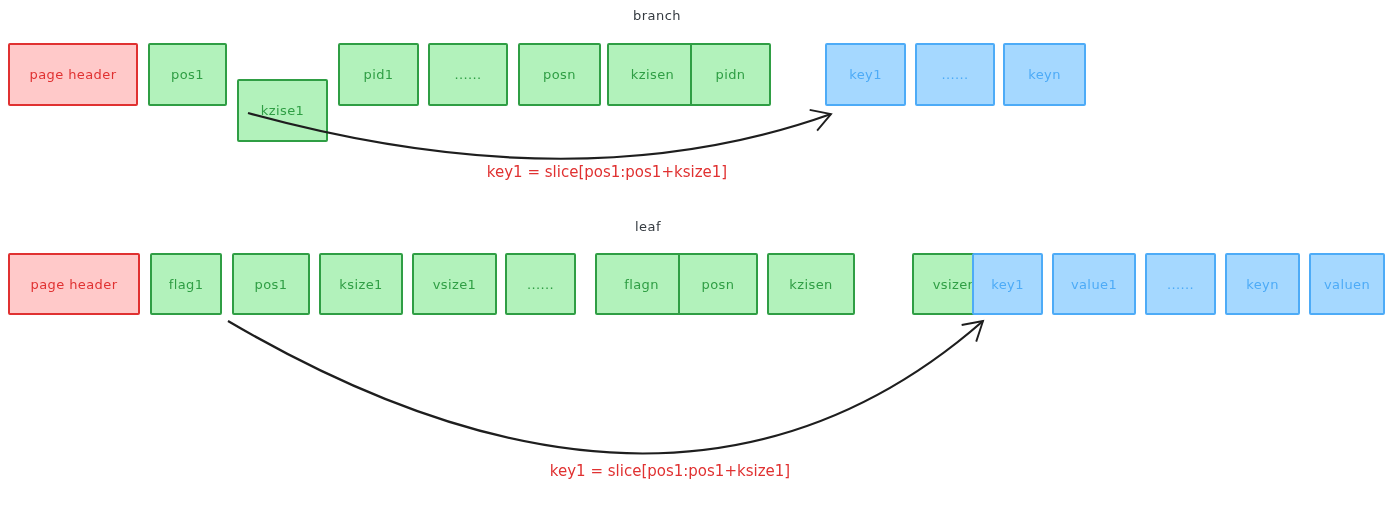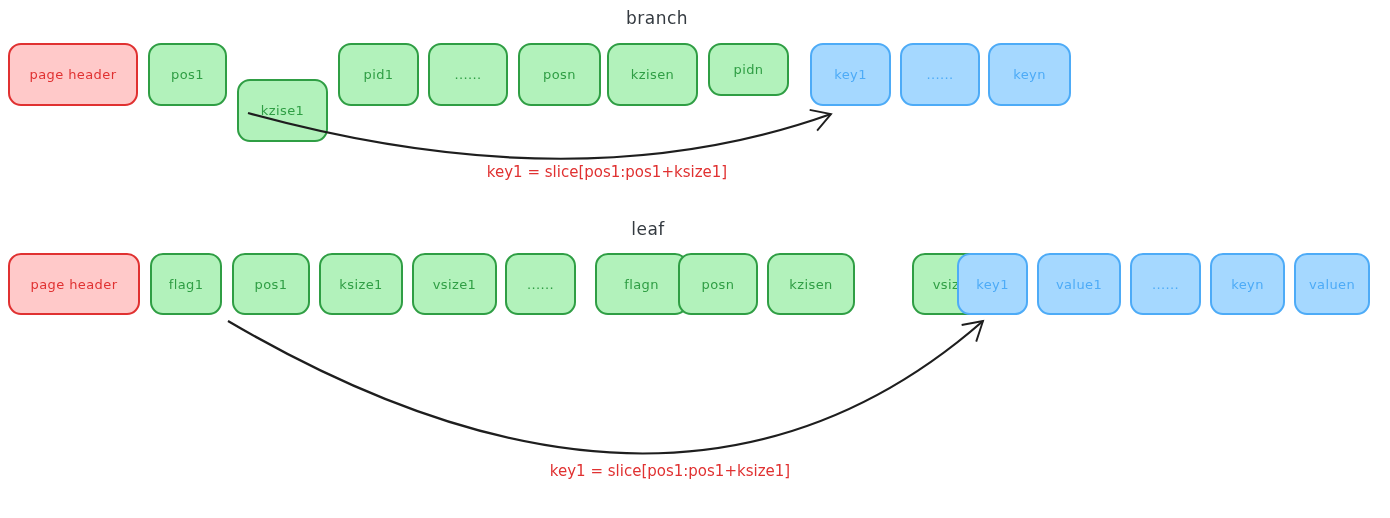--- a/index.html
+++ b/index.html
@@ -6,39 +6,39 @@
   #canvas{
     position:relative;
     width:1390px;height:518px;
     background:#ffffff;
     font-family:"DejaVu Sans","Liberation Sans",sans-serif;
     overflow:hidden;
   }
   .section-title{
     position:absolute;
     transform:translateX(-50%);
-    font-size:17px;
+    font-size:13px;
     color:var(--title,#343a40);
     letter-spacing:0.5px;
     white-space:nowrap;
   }
   .row{position:absolute;left:0;top:0;width:100%;height:0;}
   .box{
     position:absolute;
     box-sizing:border-box;
     display:flex;align-items:center;justify-content:center;
-    border-radius:13px;
+    border-radius:2px;
     border:2.4px solid transparent;
     font-size:13px;
     letter-spacing:0.4px;
     white-space:nowrap;
   }
   .box.red{background:var(--red-fill,#ffc9c9);border-color:var(--red-stroke,#e03131);color:var(--red-stroke,#e03131);}
   .box.green{background:var(--green-fill,#b2f2bb);border-color:var(--green-stroke,#2f9e44);color:var(--green-stroke,#2f9e44);}
-  .box.blue{background:var(--blue-fill,#a5d8ff);border-color:var(--blue-stroke,#4dabf7);color:var(--blue-stroke,#4dabf7);}
+  .box.blue{background:var(--blue-fill,#a5d8ff);border-color:var(--blue-stroke,#4dabf7);color:var(--blue-stroke,#4dabf7);margin-left:15px;}
   .annotation{
     position:absolute;
     transform:translateX(-50%);
     color:var(--annotation,#e03131);
     font-size:15px;
     line-height:21px;
     text-align:center;
     white-space:nowrap;
   }
   #arrow-layer{position:absolute;left:0;top:0;pointer-events:none;}
@@ -51,21 +51,21 @@
 
   <div class="section-title" style="left:657px;top:8px;">branch</div>
   <div class="row">
       <div class="box red" style="left: 8px; width: 130px; top: 43px; height: 63px;">page header</div>
       <div class="box green" style="left: 148px; width: 79px; top: 43px; height: 63px;">pos1</div>
       <div class="box green" style="left: 237px; width: 91px; top: 43px; height: 63px; margin-top: 36px;">kzise1</div>
       <div class="box green" style="left: 338px; width: 81px; top: 43px; height: 63px;">pid1</div>
       <div class="box green" style="left: 428px; width: 80px; top: 43px; height: 63px;">......</div>
       <div class="box green" style="left: 518px; width: 83px; top: 43px; height: 63px;">posn</div>
       <div class="box green" style="left: 607px; width: 91px; top: 43px; height: 63px;">kzisen</div>
-      <div class="box green" style="left: 708px; width: 81px; top: 43px; height: 53px;">pidn</div>
+      <div class="box green" style="left: 690px; width: 81px; top: 43px; height: 63px;">pidn</div>
       <div class="box blue" style="left: 810px; width: 81px; top: 43px; height: 63px;">key1</div>
       <div class="box blue" style="left: 900px; width: 80px; top: 43px; height: 63px;">......</div>
       <div class="box blue" style="left: 988px; width: 83px; top: 43px; height: 63px;">keyn</div>
     </div>
   <div class="annotation" style="left:607px;top:162px;">key1 = slice[pos1:pos1+ksize1]</div>
 
   <div class="section-title" style="left:648px;top:219px;">leaf</div>
   <div class="row">
       <div class="box red" style="left: 8px; width: 132px; top: 253px; height: 62px;">page header</div>
       <div class="box green" style="left: 150px; width: 72px; top: 253px; height: 62px;">flag1</div>

